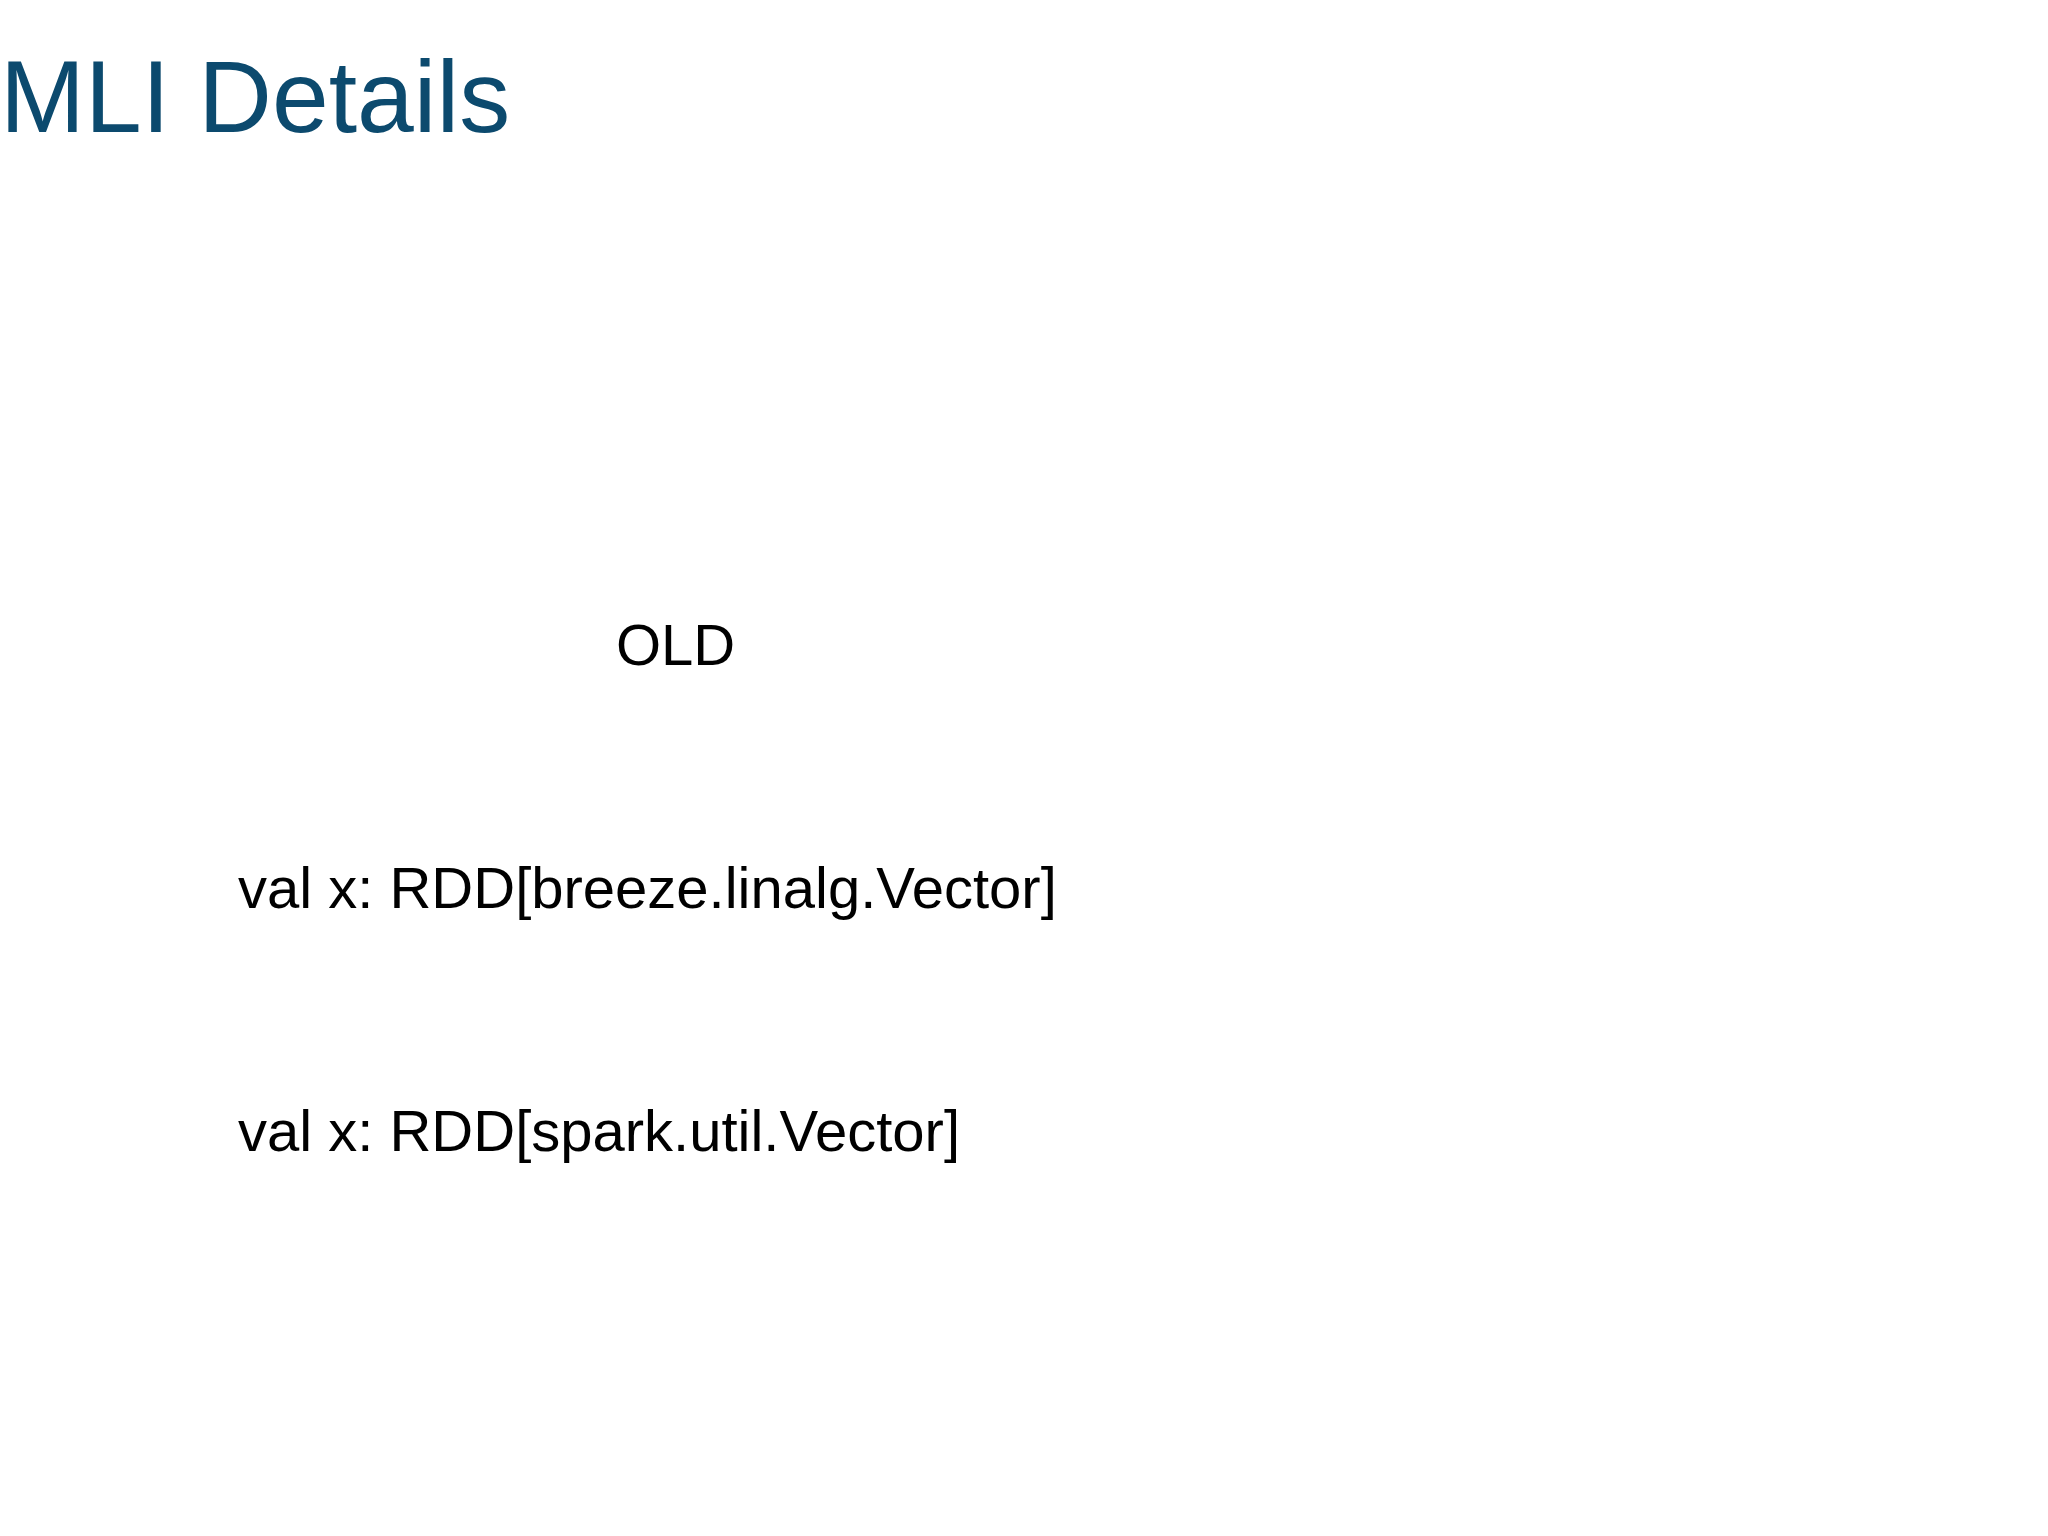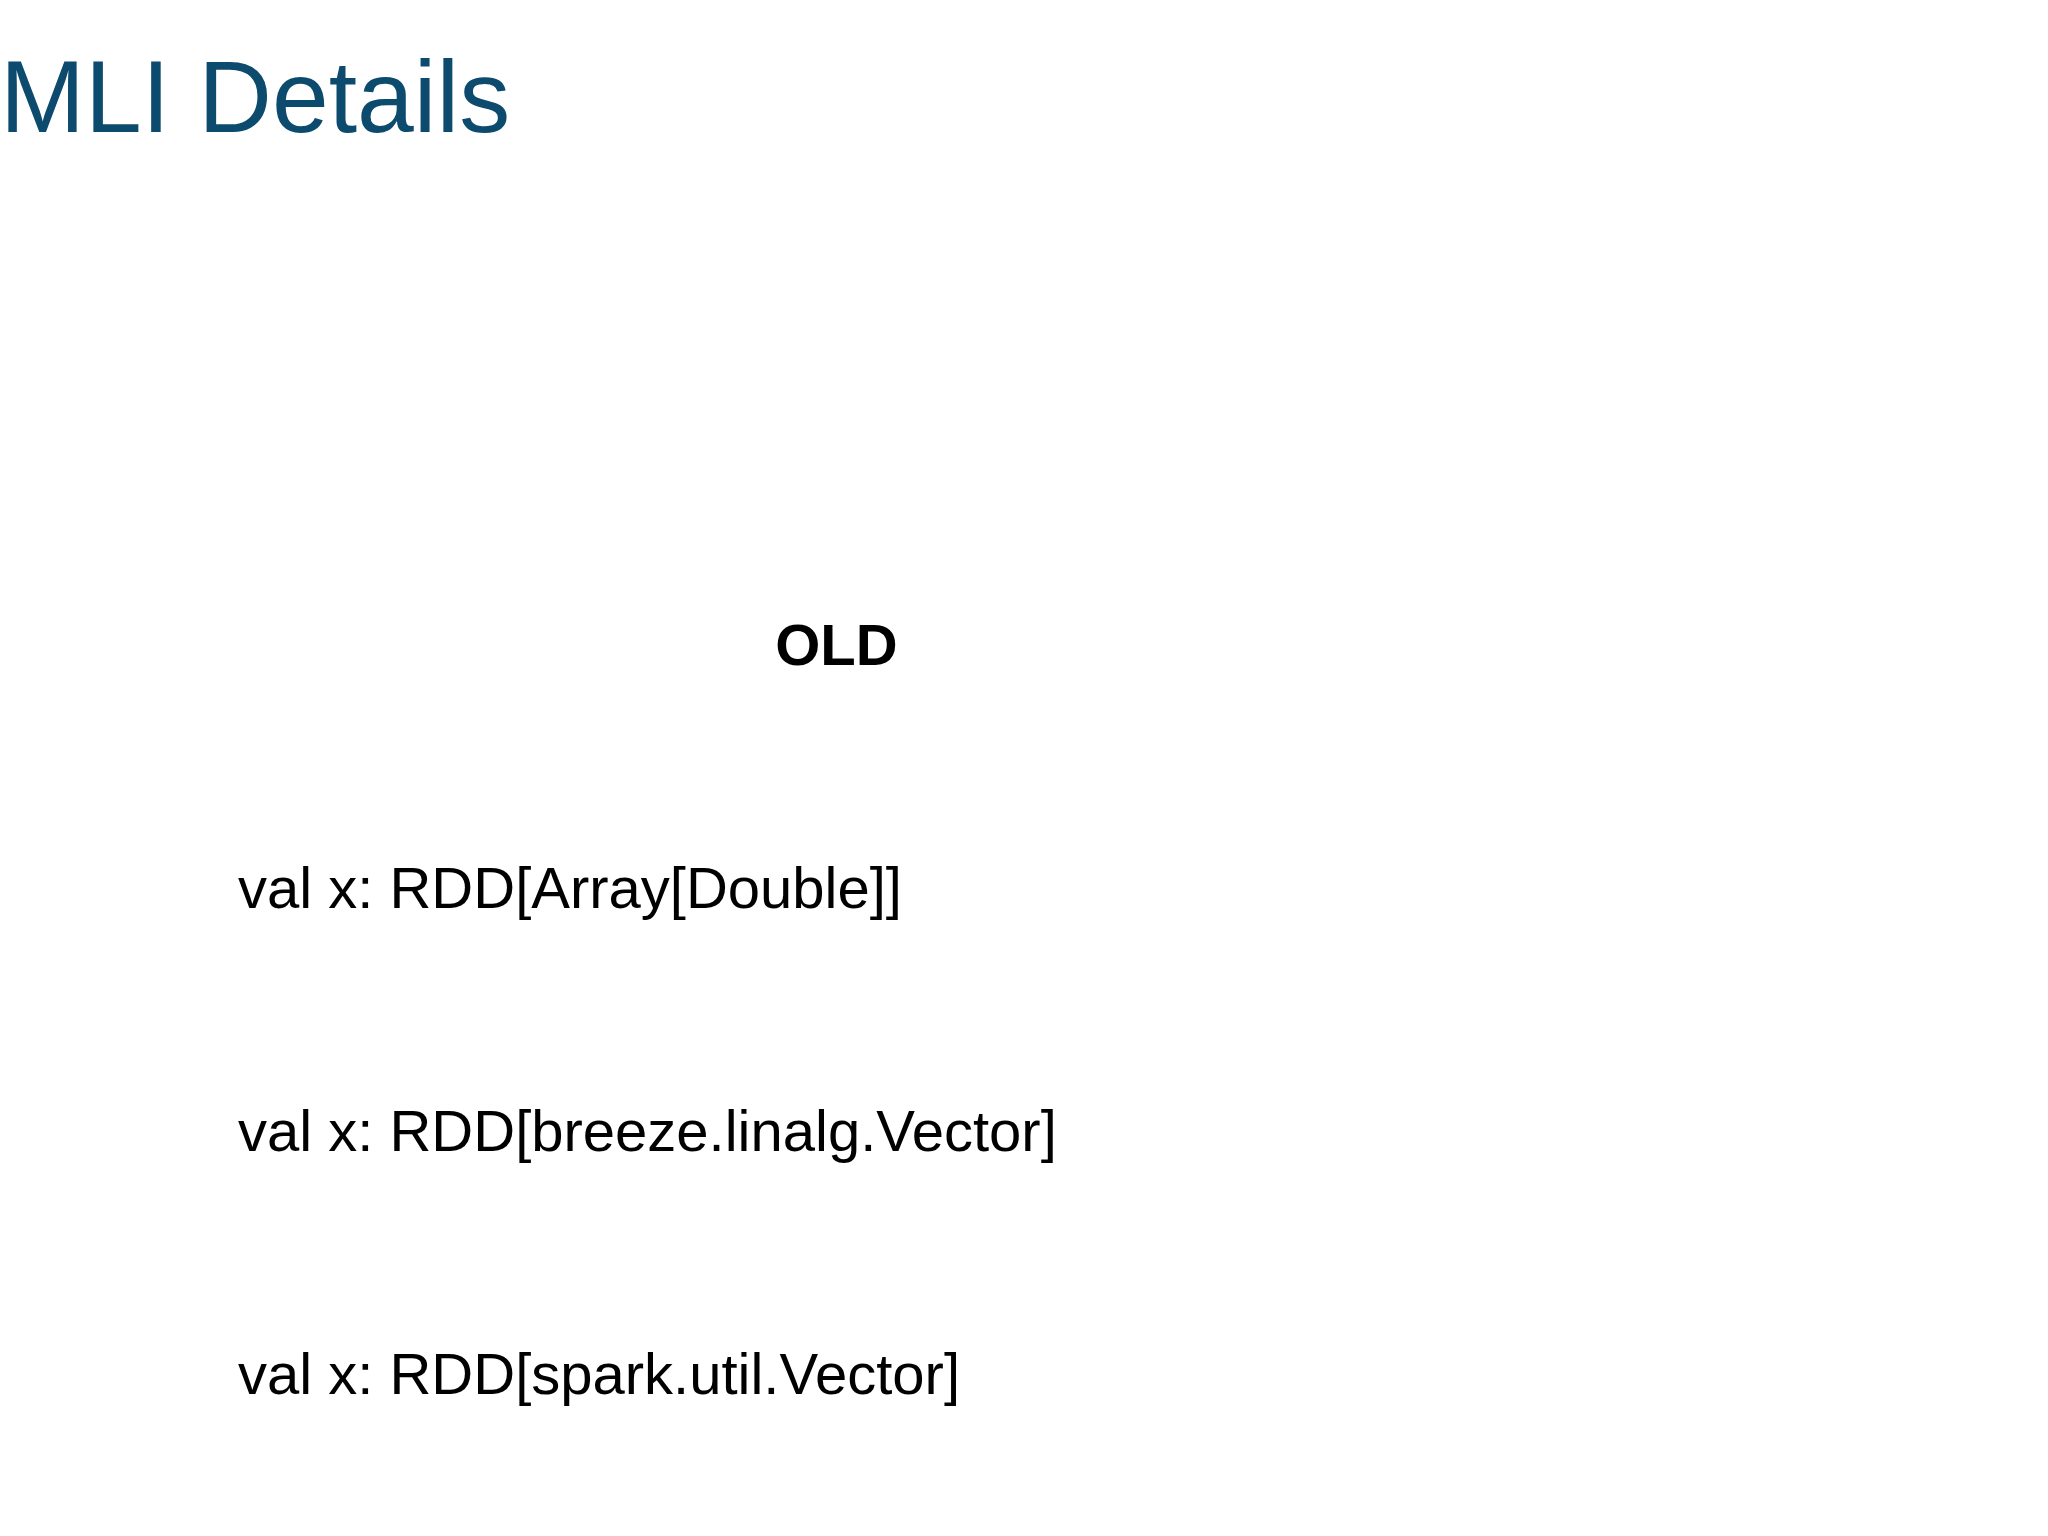--- a/index.html
+++ b/index.html
@@ -32,36 +32,34 @@
   .content-block {
     position: absolute;
     left: 238px;
     top: 442px;
     font-size: 58px;
     line-height: 81px;
     white-space: pre;
     color: #000000;
   }
   .section-label {
-    font-weight: 700;
+    font-weight: 400;
     padding-left: 378px;
-    text-align: center;
   }
   .code-line {
     font-weight: 400;
   }
 </style>
 </head>
 <body>
 
 <div class="slide">
 
   <h1 class="slide-title">MLI Details</h1>
 
   <div class="content-block">
     <div class="section-label">OLD</div>
-    <div class="code-line">val x: RDD[Array[Double]]</div>
     <div class="code-line">val x: RDD[breeze.linalg.Vector]</div>
     <div class="code-line">val x: RDD[spark.util.Vector]</div>
     
   </div>
 
 </div>
 
 </body></html>

